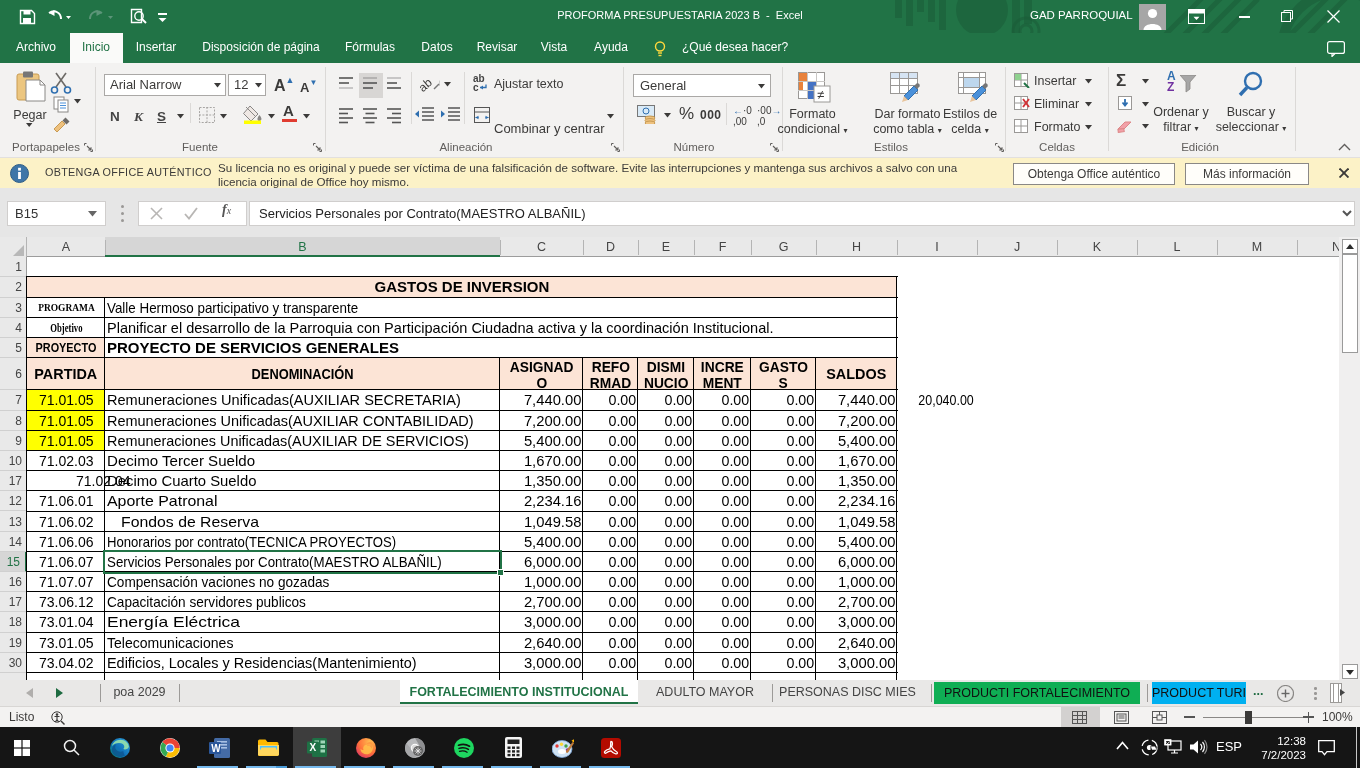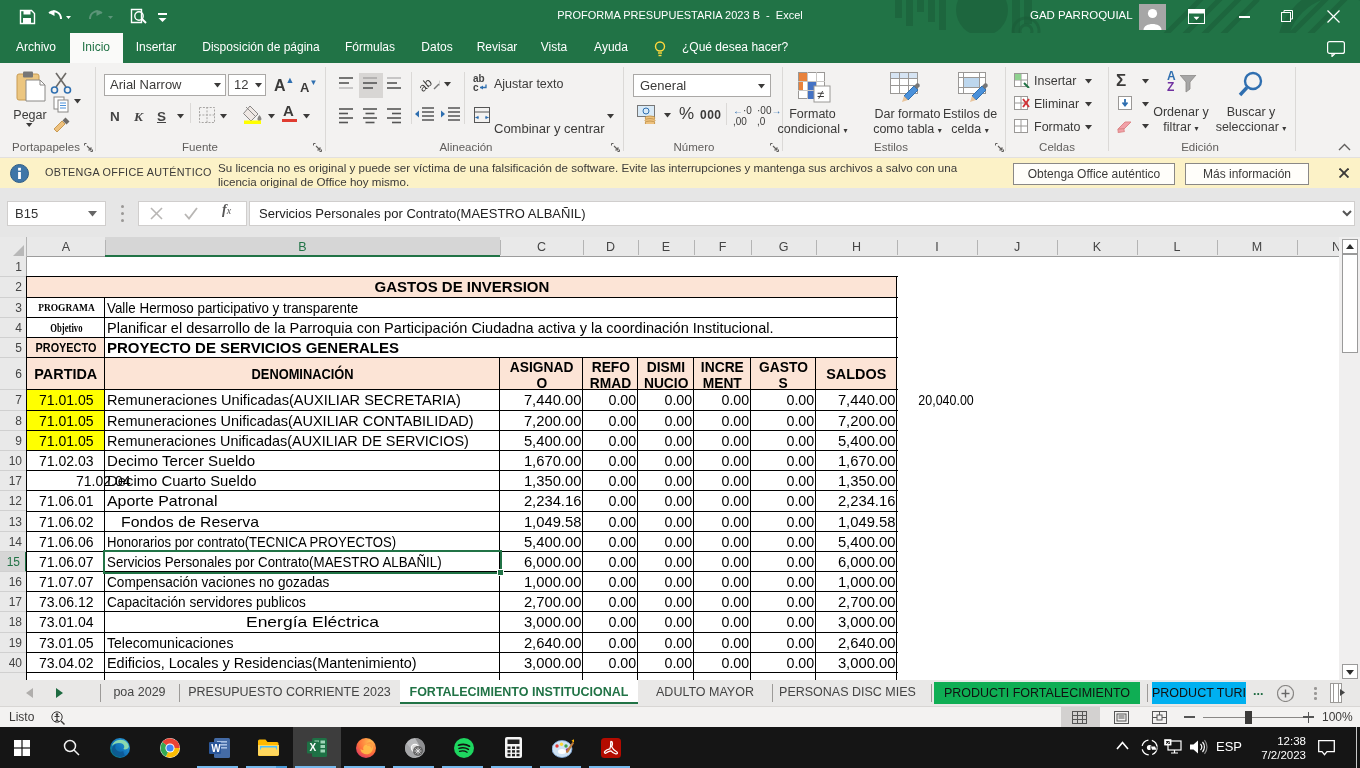--- a/index.html
+++ b/index.html
@@ -510,21 +510,21 @@
 <div class="abs" style="left:0;top:213.9px;width:27px;height:20.2px;font-size:12px;text-align:right;padding-right:5px;line-height:20px;color:#444;border-bottom:1px solid #d0d0d0;box-sizing:border-box">10</div>
 <div class="abs" style="left:0;top:234.1px;width:27px;height:20.2px;font-size:12px;text-align:right;padding-right:5px;line-height:20px;color:#444;border-bottom:1px solid #d0d0d0;box-sizing:border-box">17</div>
 <div class="abs" style="left:0;top:254.3px;width:27px;height:20.2px;font-size:12px;text-align:right;padding-right:5px;line-height:20px;color:#444;border-bottom:1px solid #d0d0d0;box-sizing:border-box">12</div>
 <div class="abs" style="left:0;top:274.5px;width:27px;height:20.2px;font-size:12px;text-align:right;padding-right:5px;line-height:20px;color:#444;border-bottom:1px solid #d0d0d0;box-sizing:border-box">13</div>
 <div class="abs" style="left:0;top:294.7px;width:27px;height:20.2px;font-size:12px;text-align:right;padding-right:5px;line-height:20px;color:#444;border-bottom:1px solid #d0d0d0;box-sizing:border-box">14</div>
 <div class="abs" style="left:0;top:314.8px;width:27px;height:20.2px;background:#d6d6d6;border-right:2px solid #217346;font-size:12px;text-align:right;padding-right:5px;line-height:20px;color:#217346;border-bottom:1px solid #d0d0d0;box-sizing:border-box">15</div>
 <div class="abs" style="left:0;top:335.0px;width:27px;height:20.2px;font-size:12px;text-align:right;padding-right:5px;line-height:20px;color:#444;border-bottom:1px solid #d0d0d0;box-sizing:border-box">16</div>
 <div class="abs" style="left:0;top:355.2px;width:27px;height:20.2px;font-size:12px;text-align:right;padding-right:5px;line-height:20px;color:#444;border-bottom:1px solid #d0d0d0;box-sizing:border-box">17</div>
 <div class="abs" style="left:0;top:375.4px;width:27px;height:20.2px;font-size:12px;text-align:right;padding-right:5px;line-height:20px;color:#444;border-bottom:1px solid #d0d0d0;box-sizing:border-box">18</div>
 <div class="abs" style="left:0;top:395.6px;width:27px;height:20.2px;font-size:12px;text-align:right;padding-right:5px;line-height:20px;color:#444;border-bottom:1px solid #d0d0d0;box-sizing:border-box">19</div>
-<div class="abs" style="left:0;top:415.7px;width:27px;height:20.2px;font-size:12px;text-align:right;padding-right:5px;line-height:20px;color:#444;border-bottom:1px solid #d0d0d0;box-sizing:border-box">40</div>
+<div class="abs" style="left:0;top:415.7px;width:27px;height:20.2px;font-size:12px;text-align:right;padding-right:5px;line-height:20px;color:#444;border-bottom:1px solid #d0d0d0;box-sizing:border-box">30</div>
 <div class="abs" style="left:27px;top:40.4px;width:78px;height:20.2px;background:#fce4d6"></div>
 <div class="abs" style="left:105px;top:40.4px;width:395px;height:20.2px;background:#fce4d6"></div>
 <div class="abs" style="left:500px;top:40.4px;width:83px;height:20.2px;background:#fce4d6"></div>
 <div class="abs" style="left:583px;top:40.4px;width:55px;height:20.2px;background:#fce4d6"></div>
 <div class="abs" style="left:638px;top:40.4px;width:56px;height:20.2px;background:#fce4d6"></div>
 <div class="abs" style="left:694px;top:40.4px;width:57px;height:20.2px;background:#fce4d6"></div>
 <div class="abs" style="left:751px;top:40.4px;width:65px;height:20.2px;background:#fce4d6"></div>
 <div class="abs" style="left:816px;top:40.4px;width:81px;height:20.2px;background:#fce4d6"></div>
 <div class="abs" style="left:27px;top:100.9px;width:78px;height:20.2px;background:#fce4d6"></div>
 <div class="abs" style="left:27px;top:121.1px;width:78px;height:32.3px;background:#fce4d6"></div>
@@ -635,21 +635,21 @@
 <div class="abs" style="left:816px;top:335.0px;width:81px;height:20.2px;font-size:15px;line-height:20.2px;overflow:hidden;white-space:nowrap;text-align:right;padding-right:2px;"><span style="display:inline-block;transform:scaleX(0.985);transform-origin:100% 50%;white-space:nowrap">1,000.00</span></div>
 <div class="abs" style="left:27px;top:355.2px;width:78px;height:20.2px;font-size:15px;line-height:20.2px;overflow:hidden;white-space:nowrap;text-align:center;"><span style="display:inline-block;transform:scaleX(0.935);transform-origin:50% 50%;white-space:nowrap">73.06.12</span></div>
 <div class="abs" style="left:105px;top:355.2px;width:395px;height:20.2px;font-size:15px;line-height:20.2px;overflow:hidden;white-space:nowrap;padding-left:2px;"><span style="display:inline-block;transform:scaleX(0.907);transform-origin:0 50%;white-space:nowrap">Capacitación servidores publicos</span></div>
 <div class="abs" style="left:500px;top:355.2px;width:83px;height:20.2px;font-size:15px;line-height:20.2px;overflow:hidden;white-space:nowrap;text-align:right;padding-right:2px;"><span style="display:inline-block;transform:scaleX(0.985);transform-origin:100% 50%;white-space:nowrap">2,700.00</span></div>
 <div class="abs" style="left:583px;top:355.2px;width:55px;height:20.2px;font-size:15px;line-height:20.2px;overflow:hidden;white-space:nowrap;text-align:right;padding-right:2px;"><span style="display:inline-block;transform:scaleX(0.95);transform-origin:100% 50%;white-space:nowrap">0.00</span></div>
 <div class="abs" style="left:638px;top:355.2px;width:56px;height:20.2px;font-size:15px;line-height:20.2px;overflow:hidden;white-space:nowrap;text-align:right;padding-right:2px;"><span style="display:inline-block;transform:scaleX(0.95);transform-origin:100% 50%;white-space:nowrap">0.00</span></div>
 <div class="abs" style="left:694px;top:355.2px;width:57px;height:20.2px;font-size:15px;line-height:20.2px;overflow:hidden;white-space:nowrap;text-align:right;padding-right:2px;"><span style="display:inline-block;transform:scaleX(0.95);transform-origin:100% 50%;white-space:nowrap">0.00</span></div>
 <div class="abs" style="left:751px;top:355.2px;width:65px;height:20.2px;font-size:15px;line-height:20.2px;overflow:hidden;white-space:nowrap;text-align:right;padding-right:2px;"><span style="display:inline-block;transform:scaleX(0.95);transform-origin:100% 50%;white-space:nowrap">0.00</span></div>
 <div class="abs" style="left:816px;top:355.2px;width:81px;height:20.2px;font-size:15px;line-height:20.2px;overflow:hidden;white-space:nowrap;text-align:right;padding-right:2px;"><span style="display:inline-block;transform:scaleX(0.985);transform-origin:100% 50%;white-space:nowrap">2,700.00</span></div>
 <div class="abs" style="left:27px;top:375.4px;width:78px;height:20.2px;font-size:15px;line-height:20.2px;overflow:hidden;white-space:nowrap;text-align:center;"><span style="display:inline-block;transform:scaleX(0.935);transform-origin:50% 50%;white-space:nowrap">73.01.04</span></div>
-<div class="abs" style="left:105px;top:375.4px;width:395px;height:20.2px;font-size:15px;line-height:20.2px;overflow:hidden;white-space:nowrap;padding-left:2px;text-align:center;"><span style="display:inline-block;transform:scaleX(1.165);transform-origin:0 50%;white-space:nowrap">Energía Eléctrica</span></div>
+<div class="abs" style="left:105px;top:375.4px;width:395px;height:20.2px;font-size:15px;line-height:20.2px;overflow:hidden;white-space:nowrap;padding-left:2px;"><span style="display:inline-block;transform:scaleX(1.165);transform-origin:0 50%;white-space:nowrap">Energía Eléctrica</span></div>
 <div class="abs" style="left:500px;top:375.4px;width:83px;height:20.2px;font-size:15px;line-height:20.2px;overflow:hidden;white-space:nowrap;text-align:right;padding-right:2px;"><span style="display:inline-block;transform:scaleX(0.985);transform-origin:100% 50%;white-space:nowrap">3,000.00</span></div>
 <div class="abs" style="left:583px;top:375.4px;width:55px;height:20.2px;font-size:15px;line-height:20.2px;overflow:hidden;white-space:nowrap;text-align:right;padding-right:2px;"><span style="display:inline-block;transform:scaleX(0.95);transform-origin:100% 50%;white-space:nowrap">0.00</span></div>
 <div class="abs" style="left:638px;top:375.4px;width:56px;height:20.2px;font-size:15px;line-height:20.2px;overflow:hidden;white-space:nowrap;text-align:right;padding-right:2px;"><span style="display:inline-block;transform:scaleX(0.95);transform-origin:100% 50%;white-space:nowrap">0.00</span></div>
 <div class="abs" style="left:694px;top:375.4px;width:57px;height:20.2px;font-size:15px;line-height:20.2px;overflow:hidden;white-space:nowrap;text-align:right;padding-right:2px;"><span style="display:inline-block;transform:scaleX(0.95);transform-origin:100% 50%;white-space:nowrap">0.00</span></div>
 <div class="abs" style="left:751px;top:375.4px;width:65px;height:20.2px;font-size:15px;line-height:20.2px;overflow:hidden;white-space:nowrap;text-align:right;padding-right:2px;"><span style="display:inline-block;transform:scaleX(0.95);transform-origin:100% 50%;white-space:nowrap">0.00</span></div>
 <div class="abs" style="left:816px;top:375.4px;width:81px;height:20.2px;font-size:15px;line-height:20.2px;overflow:hidden;white-space:nowrap;text-align:right;padding-right:2px;"><span style="display:inline-block;transform:scaleX(0.985);transform-origin:100% 50%;white-space:nowrap">3,000.00</span></div>
 <div class="abs" style="left:27px;top:395.6px;width:78px;height:20.2px;font-size:15px;line-height:20.2px;overflow:hidden;white-space:nowrap;text-align:center;"><span style="display:inline-block;transform:scaleX(0.935);transform-origin:50% 50%;white-space:nowrap">73.01.05</span></div>
 <div class="abs" style="left:105px;top:395.6px;width:395px;height:20.2px;font-size:15px;line-height:20.2px;overflow:hidden;white-space:nowrap;padding-left:2px;"><span style="display:inline-block;transform:scaleX(0.936);transform-origin:0 50%;white-space:nowrap">Telecomunicaciones</span></div>
 <div class="abs" style="left:500px;top:395.6px;width:83px;height:20.2px;font-size:15px;line-height:20.2px;overflow:hidden;white-space:nowrap;text-align:right;padding-right:2px;"><span style="display:inline-block;transform:scaleX(0.985);transform-origin:100% 50%;white-space:nowrap">2,640.00</span></div>
 <div class="abs" style="left:583px;top:395.6px;width:55px;height:20.2px;font-size:15px;line-height:20.2px;overflow:hidden;white-space:nowrap;text-align:right;padding-right:2px;"><span style="display:inline-block;transform:scaleX(0.95);transform-origin:100% 50%;white-space:nowrap">0.00</span></div>
@@ -712,21 +712,20 @@
 <svg class="abs" style="left:26px;top:8px" width="7" height="10" viewBox="0 0 7 10">
       <path d="M7 0 L0 5 L7 10 z" fill="#b0aeac"></path>
     </svg>
 <svg class="abs" style="left:56px;top:8px" width="7" height="10" viewBox="0 0 7 10">
       <path d="M0 0 L7 5 L0 10 z" fill="#1e6b41"></path>
     </svg>
 <div class="abs" style="left:100px;top:4px;width:1px;height:18px;background:#9c9a98"></div>
 <div class="abs" style="left:179px;top:4px;width:1px;height:18px;background:#9c9a98"></div>
 <div class="abs" style="left:772px;top:4px;width:1px;height:18px;background:#9c9a98"></div>
 <div class="abs" style="left:100px;top:0;width:79px;height:26px;line-height:25px;text-align:center">poa 2029</div>
-<div class="abs" style="left:179px;top:0;width:221px;height:26px;line-height:25px;text-align:center">PRESUPUESTO CORRIENTE 2023</div>
 <div class="abs" style="left:400px;top:0;width:238px;height:24px;background:#fff;border-bottom:2px solid #217346;line-height:24px;text-align:center;color:#217346;font-weight:bold">FORTALECIMIENTO INSTITUCIONAL</div>
 <div class="abs" style="left:638px;top:0;width:134px;height:26px;line-height:25px;text-align:center">ADULTO MAYOR</div>
 <div class="abs" style="left:772px;top:0;width:151px;height:26px;line-height:25px;text-align:center">PERSONAS DISC MIES</div>
 <div class="abs" style="left:931px;top:4px;width:1px;height:18px;background:#9c9a98"></div>
 <div class="abs" style="left:934px;top:2px;width:206px;height:22px;background:#0fae54;line-height:22px;text-align:center;color:#111">PRODUCTI FORTALECIMIENTO</div>
 <div class="abs" style="left:1147px;top:4px;width:1px;height:18px;background:#9c9a98"></div>
 <div class="abs" style="left:1152px;top:2px;width:94px;height:22px;background:#00b0f0;line-height:22px;color:#111;text-align:center;overflow:hidden">PRODUCT TURI</div>
 <div class="abs" style="left:1253px;top:0;width:20px;height:26px;line-height:23px;color:#1e6b41;font-weight:bold">...</div>
 <svg class="abs" style="left:1277px;top:5px" width="17" height="17" viewBox="0 0 17 17">
       <circle cx="8.5" cy="8.5" r="8" fill="none" stroke="#8a8886" stroke-width="1.2"></circle>

